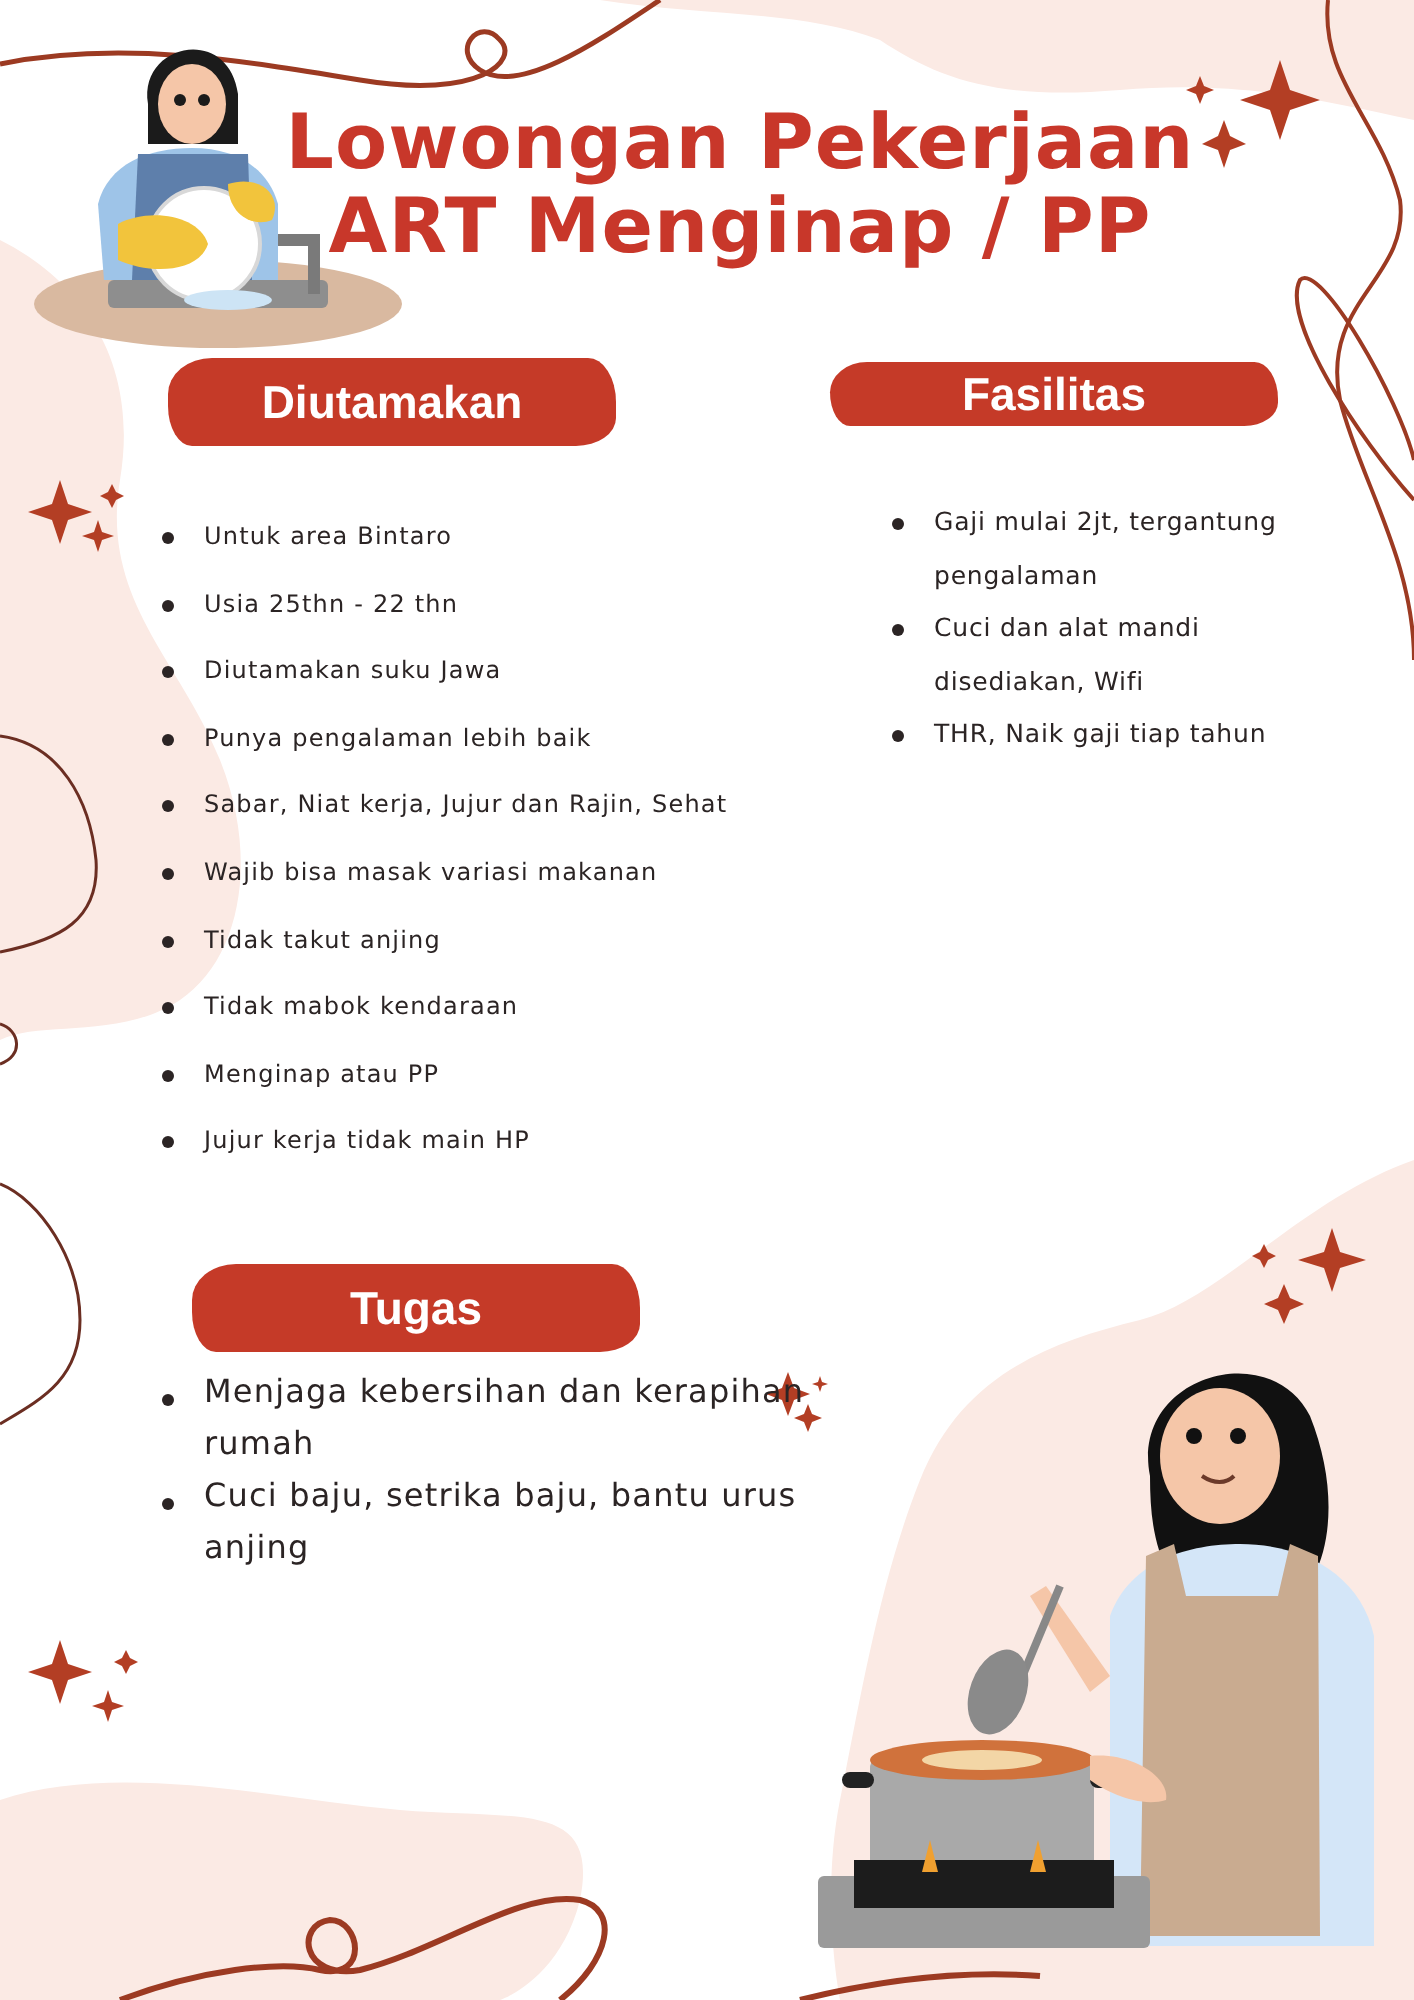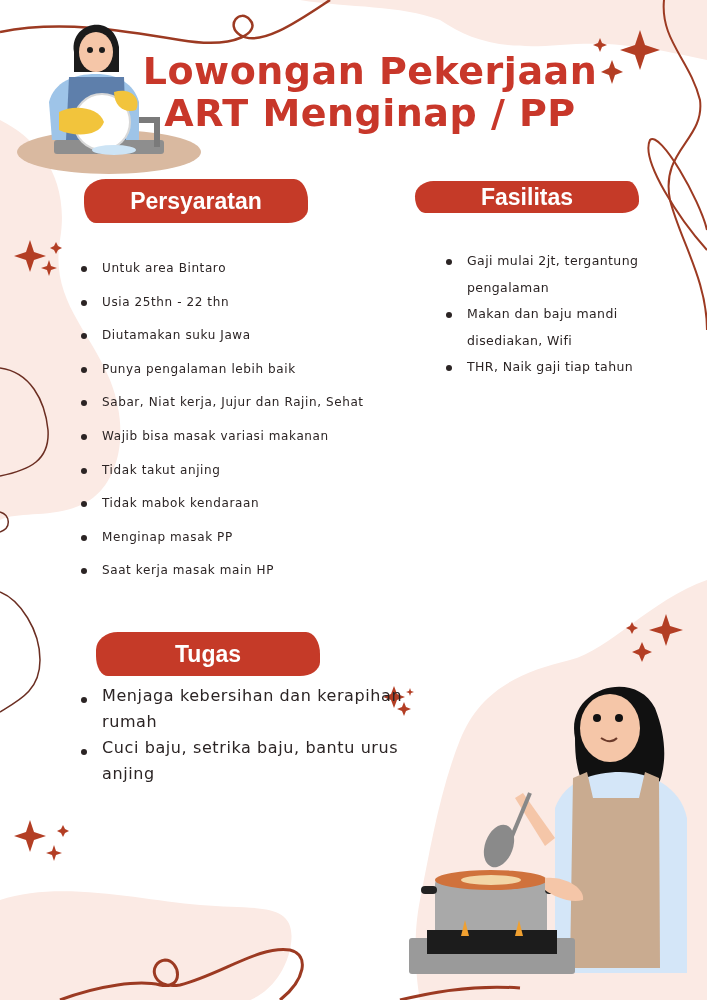--- a/index.html
+++ b/index.html
@@ -75,40 +75,40 @@
   <path d="M45 100 C60 92 85 95 90 110 C85 125 60 125 45 118 Z" fill="#f2c43c"></path>
   <path d="M100 80 C115 75 128 85 122 98 C112 102 100 95 100 80 Z" fill="#f2c43c"></path>
   <ellipse cx="100" cy="138" rx="22" ry="5" fill="#cde4f5"></ellipse>
 </svg>
 
 <div class="title">
   <div>Lowongan Pekerjaan</div>
   <div>ART Menginap / PP</div>
 </div>
 
-<div class="brush req">Persyaratan</div>
+<div class="brush req">Diutamakan</div>
 <div class="brush fac">Fasilitas</div>
 <div class="brush task">Tugas</div>
 
 <ul class="list req-list">
   <li>Untuk area Bintaro</li>
   <li>Usia 25thn - 22 thn</li>
   <li>Diutamakan suku Jawa</li>
   <li>Punya pengalaman lebih baik</li>
   <li style="width:315px;">Sabar, Niat kerja, Jujur dan Rajin, Sehat</li>
   <li>Wajib bisa masak variasi makanan</li>
   <li>Tidak takut anjing</li>
   <li>Tidak mabok kendaraan</li>
-  <li>Menginap masak PP</li>
-  <li>Saat kerja masak main HP</li>
+  <li>Menginap atau PP</li>
+  <li>Jujur kerja tidak main HP</li>
 </ul>
 
 <ul class="list fac-list">
   <li style="width:200px;">Gaji mulai 2jt, tergantung pengalaman</li>
-  <li style="width:180px;">Makan dan baju mandi disediakan, Wifi</li>
+  <li style="width:180px;">Cuci dan alat mandi disediakan, Wifi</li>
   <li>THR, Naik gaji tiap tahun</li>
 </ul>
 
 <ul class="list task-list">
   <li style="width:330px;">Menjaga kebersihan dan kerapihan rumah</li>
   <li style="width:320px;">Cuci baju, setrika baju, bantu urus anjing</li>
 </ul>
 
 <svg class="illus" style="left:405px;top:668px;" width="290" height="310" viewBox="0 0 290 310">
 

